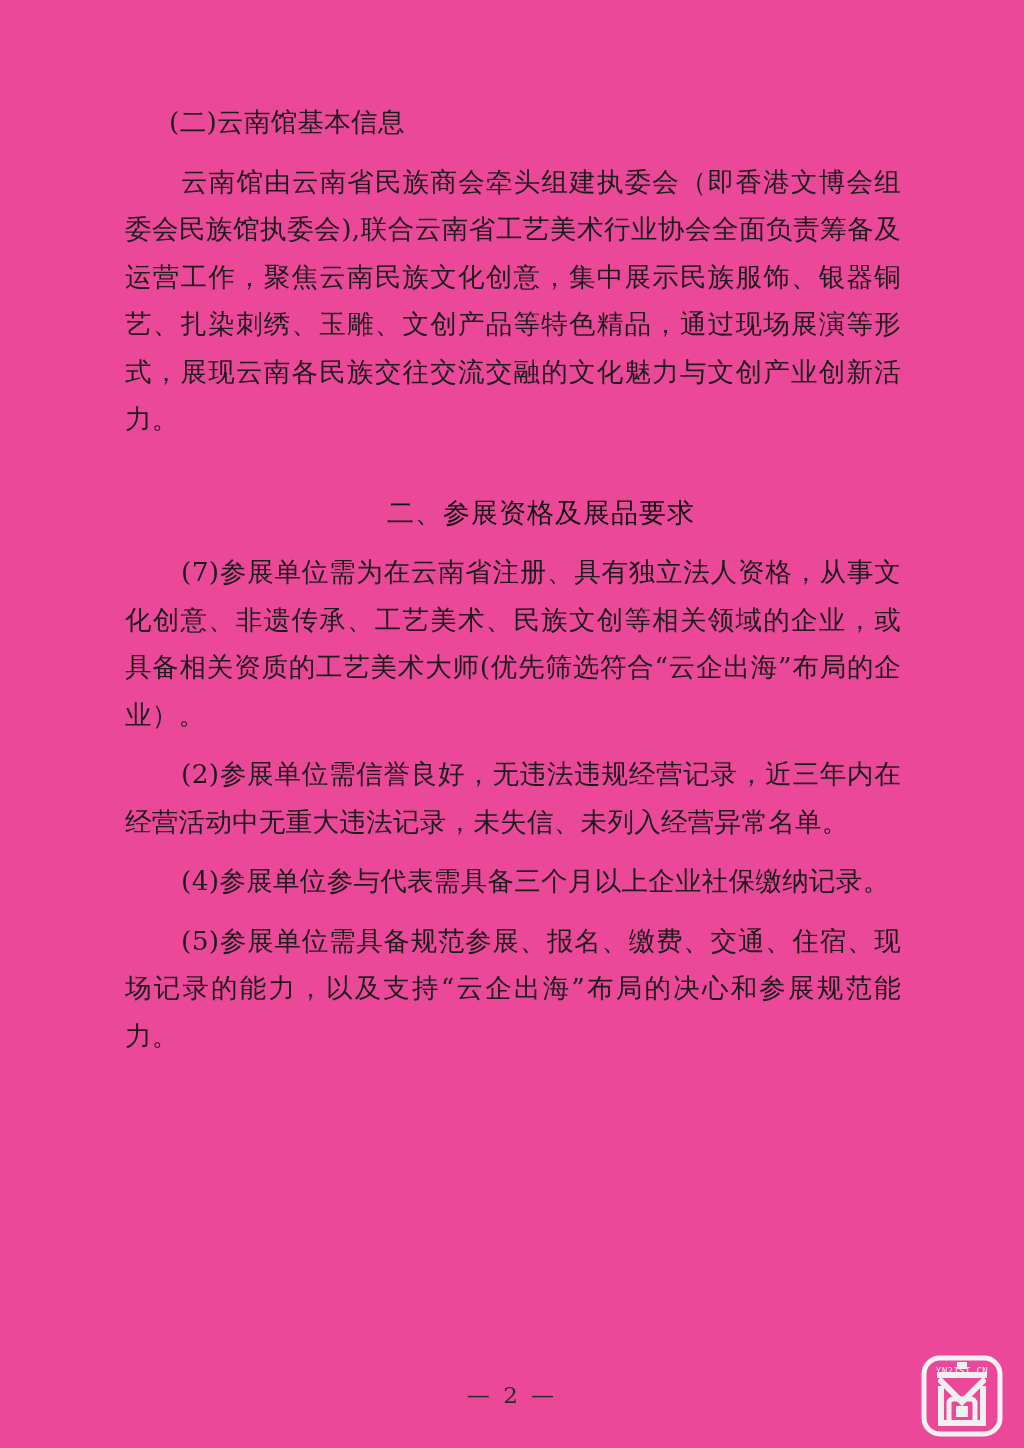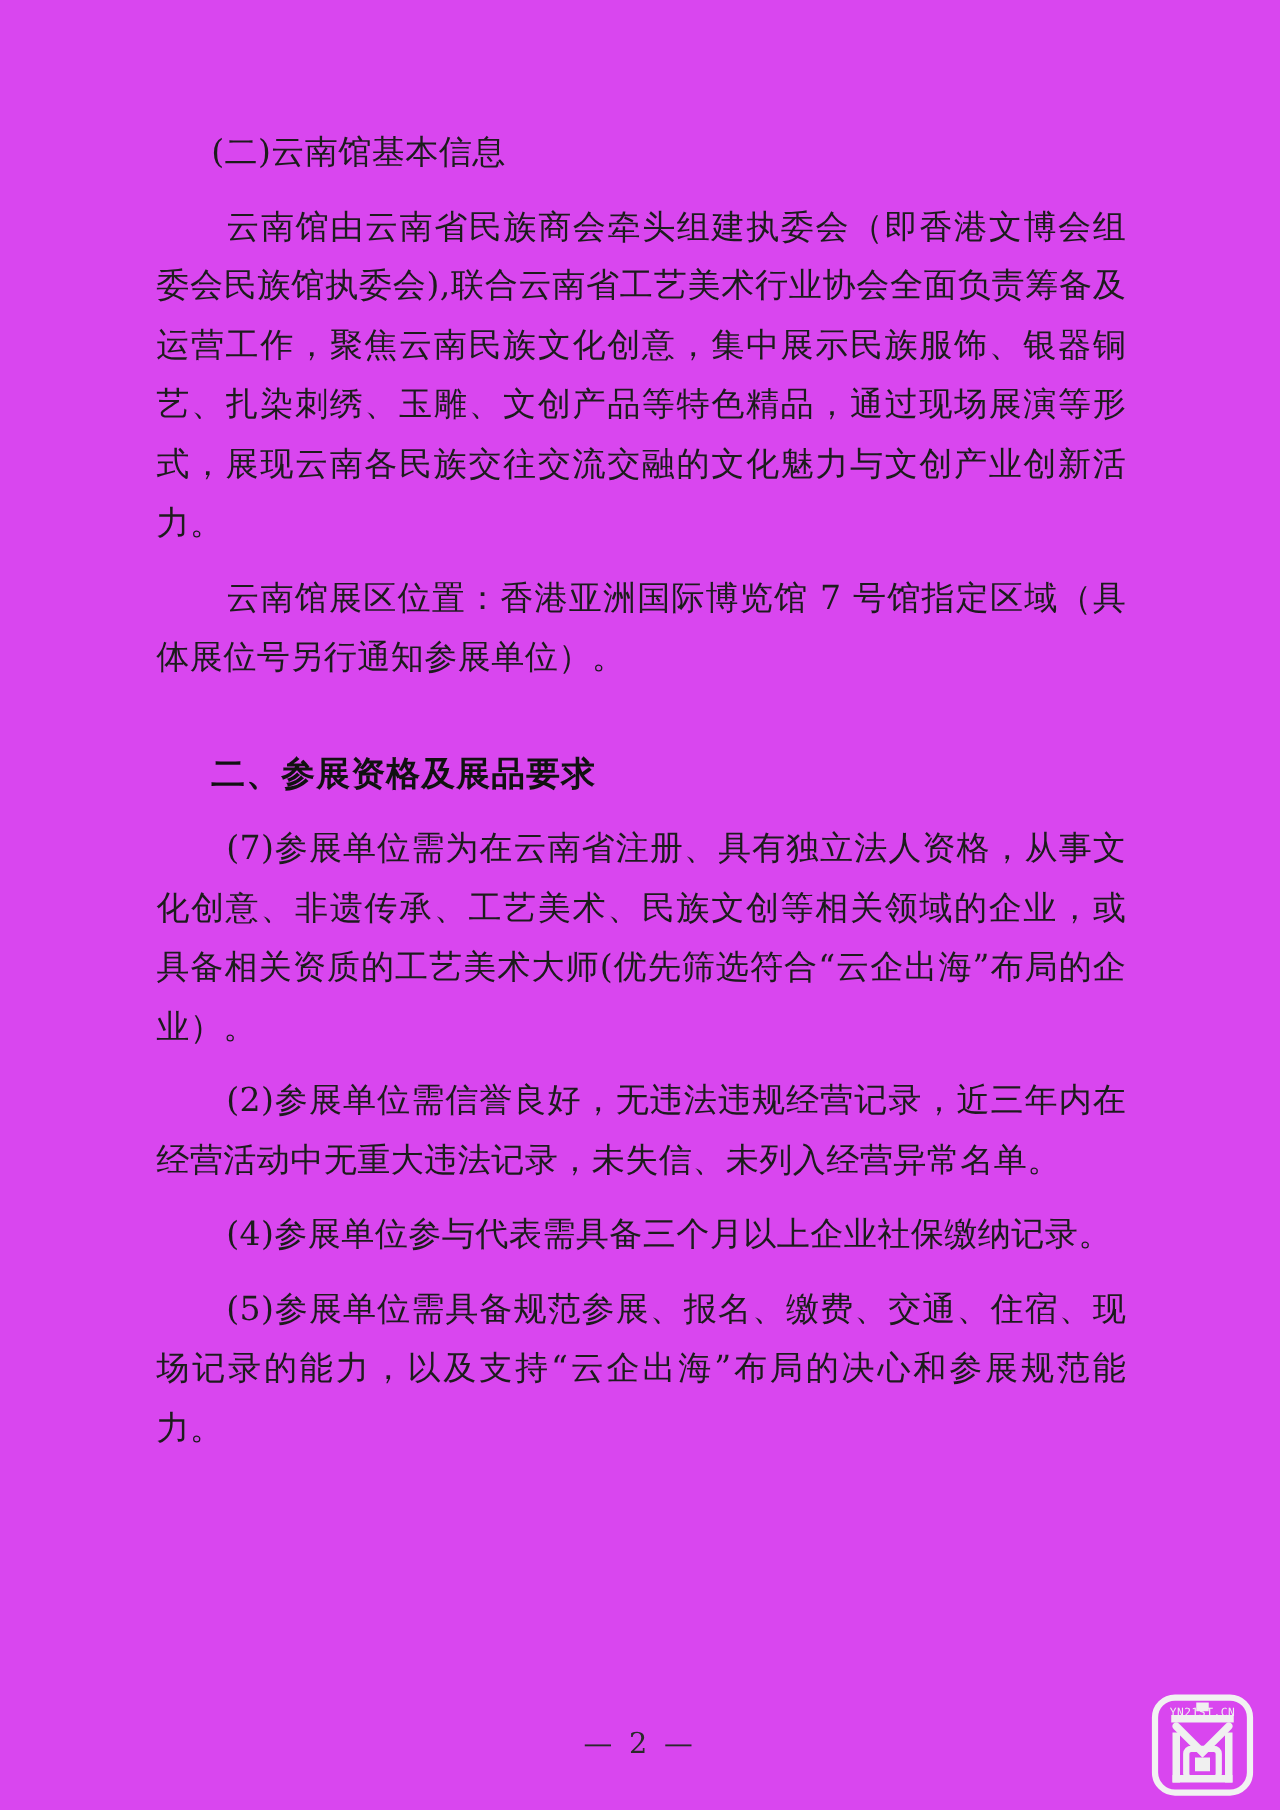--- a/index.html
+++ b/index.html
@@ -7,21 +7,21 @@
     padding: 0;
     background: #ffffff;
   }
   body {
     font-family: "DejaVu Serif", "Liberation Serif", serif;
   }
   .page {
     position: relative;
     width: 1024px;
     height: 1448px;
-    background: #d946ef;
+    background: #ec4899;
     overflow: hidden;
     box-sizing: border-box;
   }
   .content {
     position: absolute;
     left: 113px;
     top: 98px;
     width: 800px;
   }
   
@@ -45,27 +45,27 @@
     color: #1c1c1c;
     margin: 0;
     text-indent: 56px;
     letter-spacing: 0.3px;
     text-align: left;
   }
   
   .section-head {
     font-family: "DejaVu Sans", "Liberation Sans", sans-serif;
     font-size: 27px;
-    font-weight: bold;
+    font-weight: normal;
     line-height: 47.5px;
     color: #111111;
     margin: 0;
     text-indent: 56px;
     letter-spacing: 1px;
-    text-align: left;
+    text-align: center;
   }
   .gap-before-section {
     margin-top: 46px;
   }
   
   .page-number {
     position: absolute;
     left: 0;
     right: 0;
     top: 1382px;
@@ -102,21 +102,20 @@
 <body>
 
 <div class="page">
 
   <div class="content">
 
     <p class="subhead">(二)云南馆基本信息</p>
 
     <p class="para">云南馆由云南省民族商会牵头组建执委会（即香港文博会组委会民族馆执委会),联合云南省工艺美术行业协会全面负责筹备及运营工作，聚焦云南民族文化创意，集中展示民族服饰、银器铜艺、扎染刺绣、玉雕、文创产品等特色精品，通过现场展演等形式，展现云南各民族交往交流交融的文化魅力与文创产业创新活力。</p>
 
-    <p class="para">云南馆展区位置：香港亚洲国际博览馆 7 号馆指定区域（具体展位号另行通知参展单位）。</p>
 
     <p class="section-head gap-before-section">二、参展资格及展品要求</p>
 
 
     <p class="para">(7)参展单位需为在云南省注册、具有独立法人资格，从事文化创意、非遗传承、工艺美术、民族文创等相关领域的企业，或具备相关资质的工艺美术大师(优先筛选符合“云企出海”布局的企业）。</p>
 
     <p class="para">(2)参展单位需信誉良好，无违法违规经营记录，近三年内在经营活动中无重大违法记录，未失信、未列入经营异常名单。</p>
 
 
     <p class="para">(4)参展单位参与代表需具备三个月以上企业社保缴纳记录。</p>

